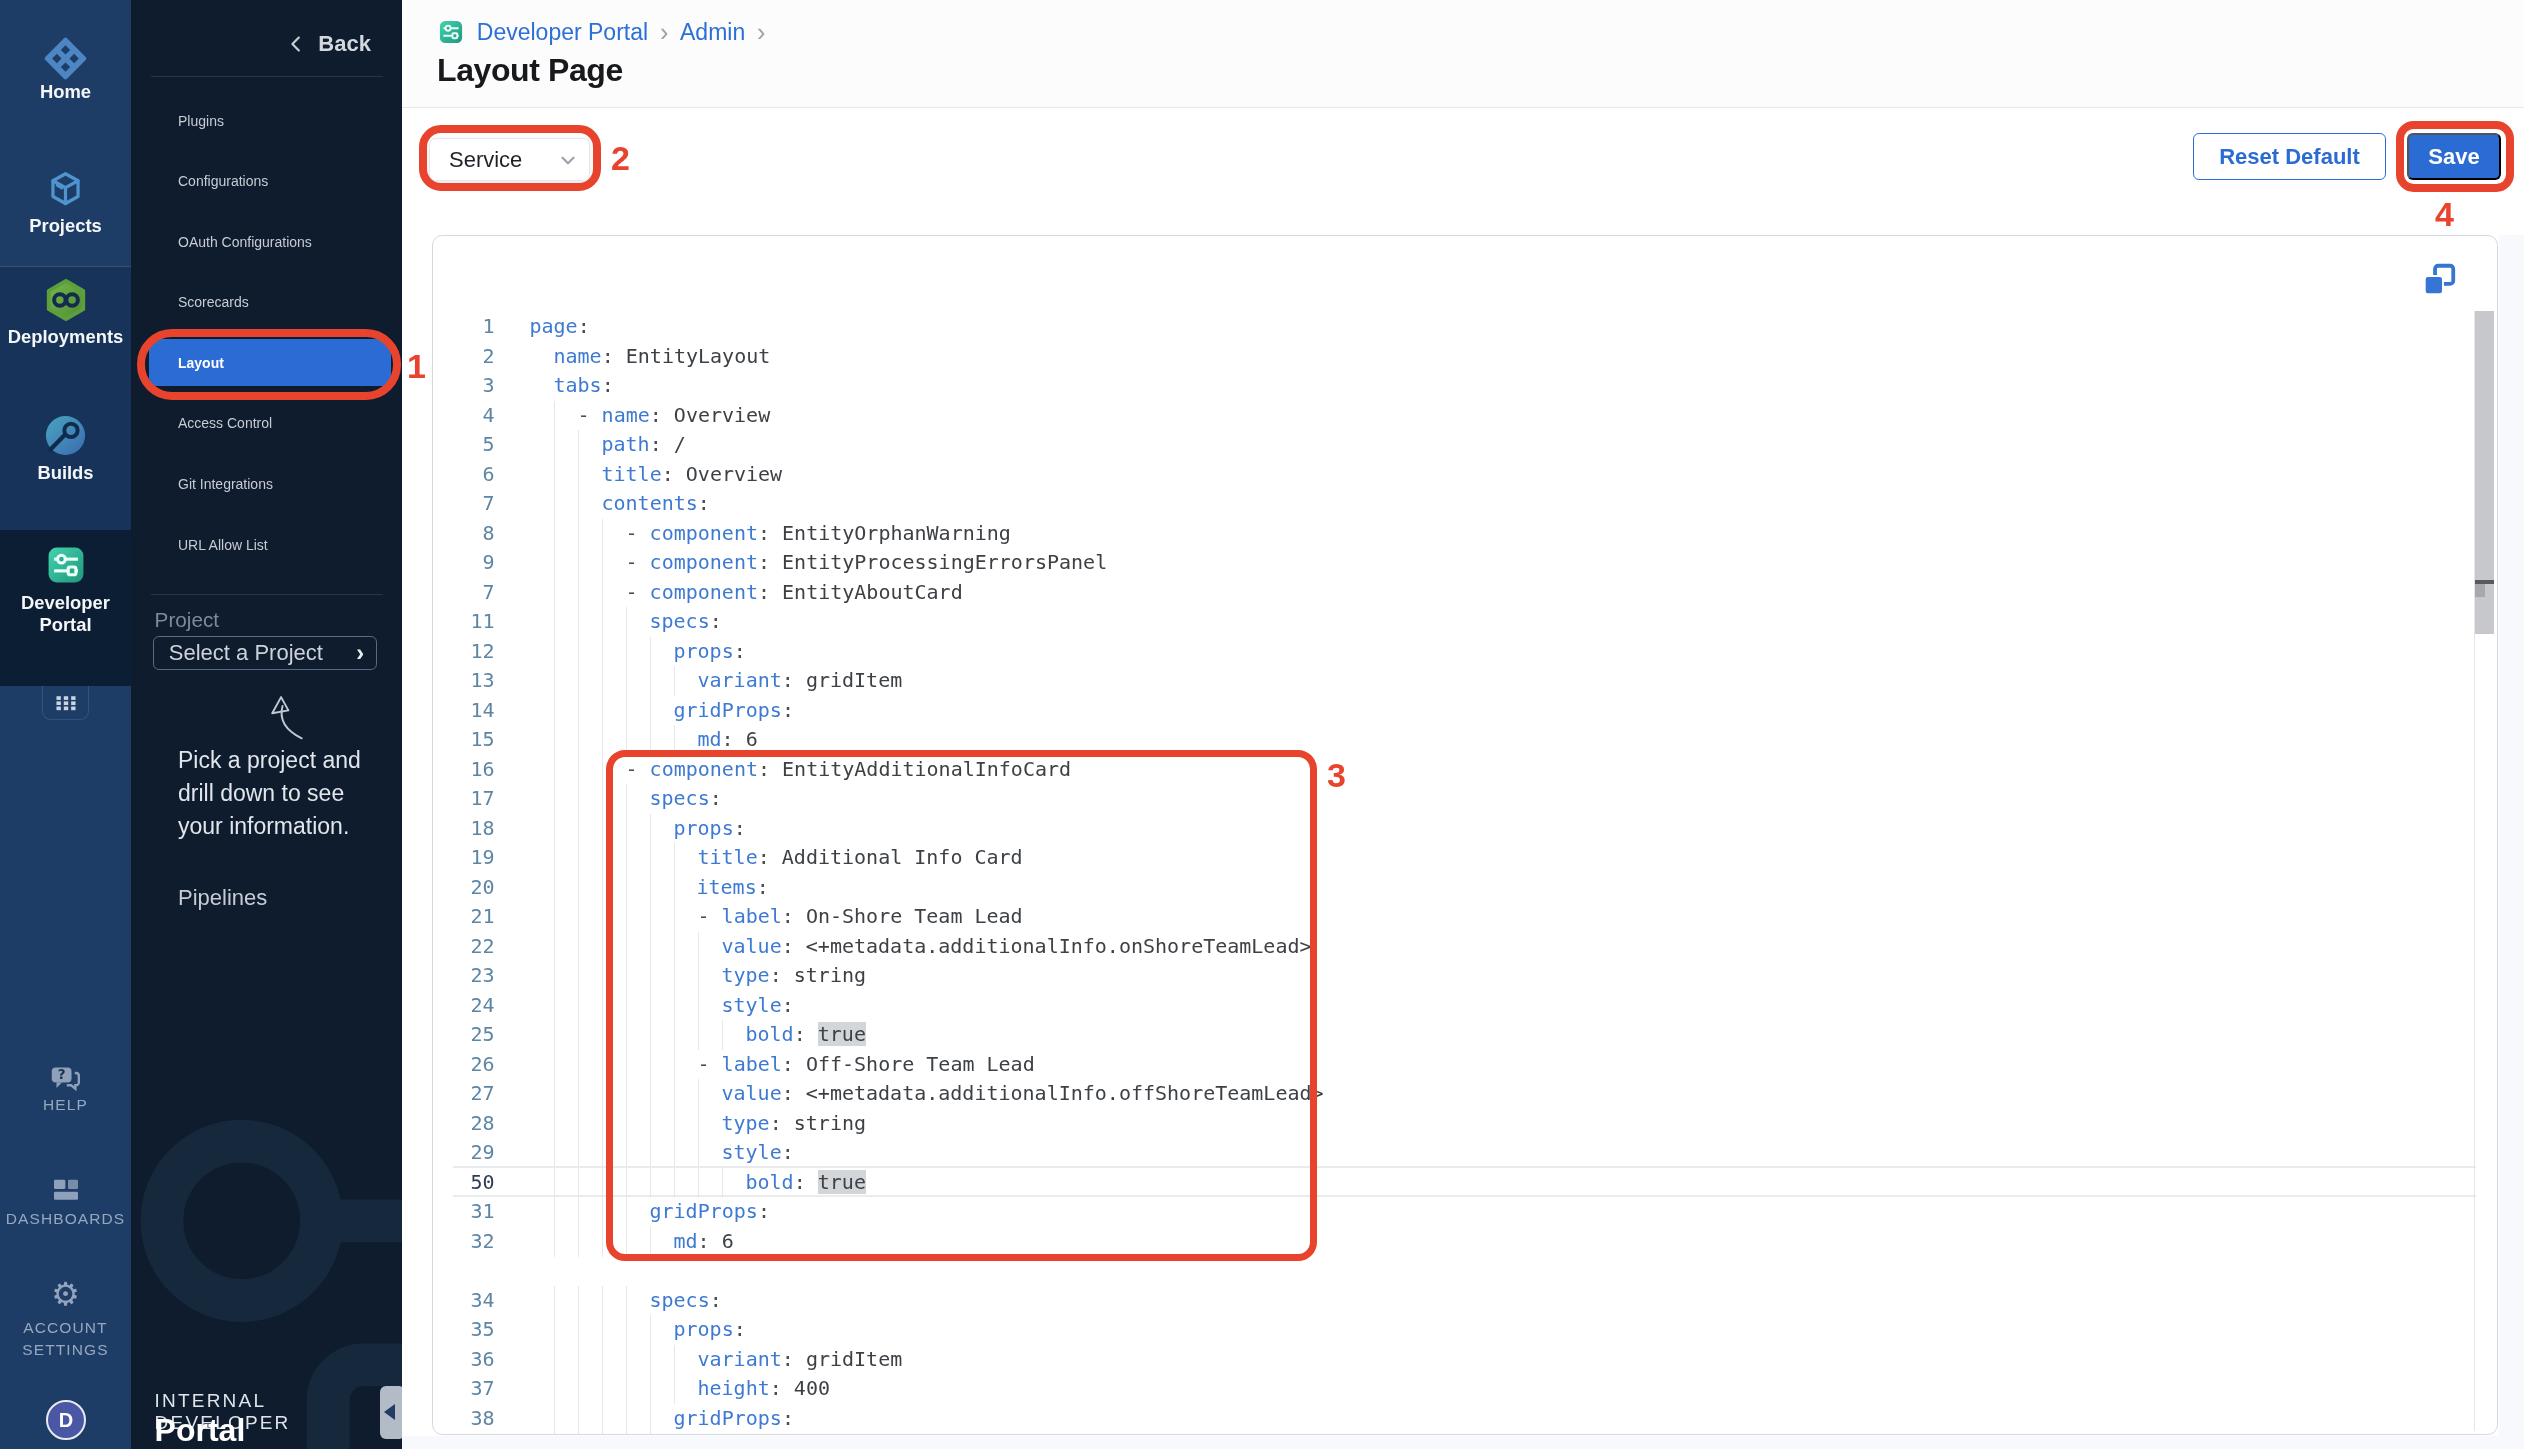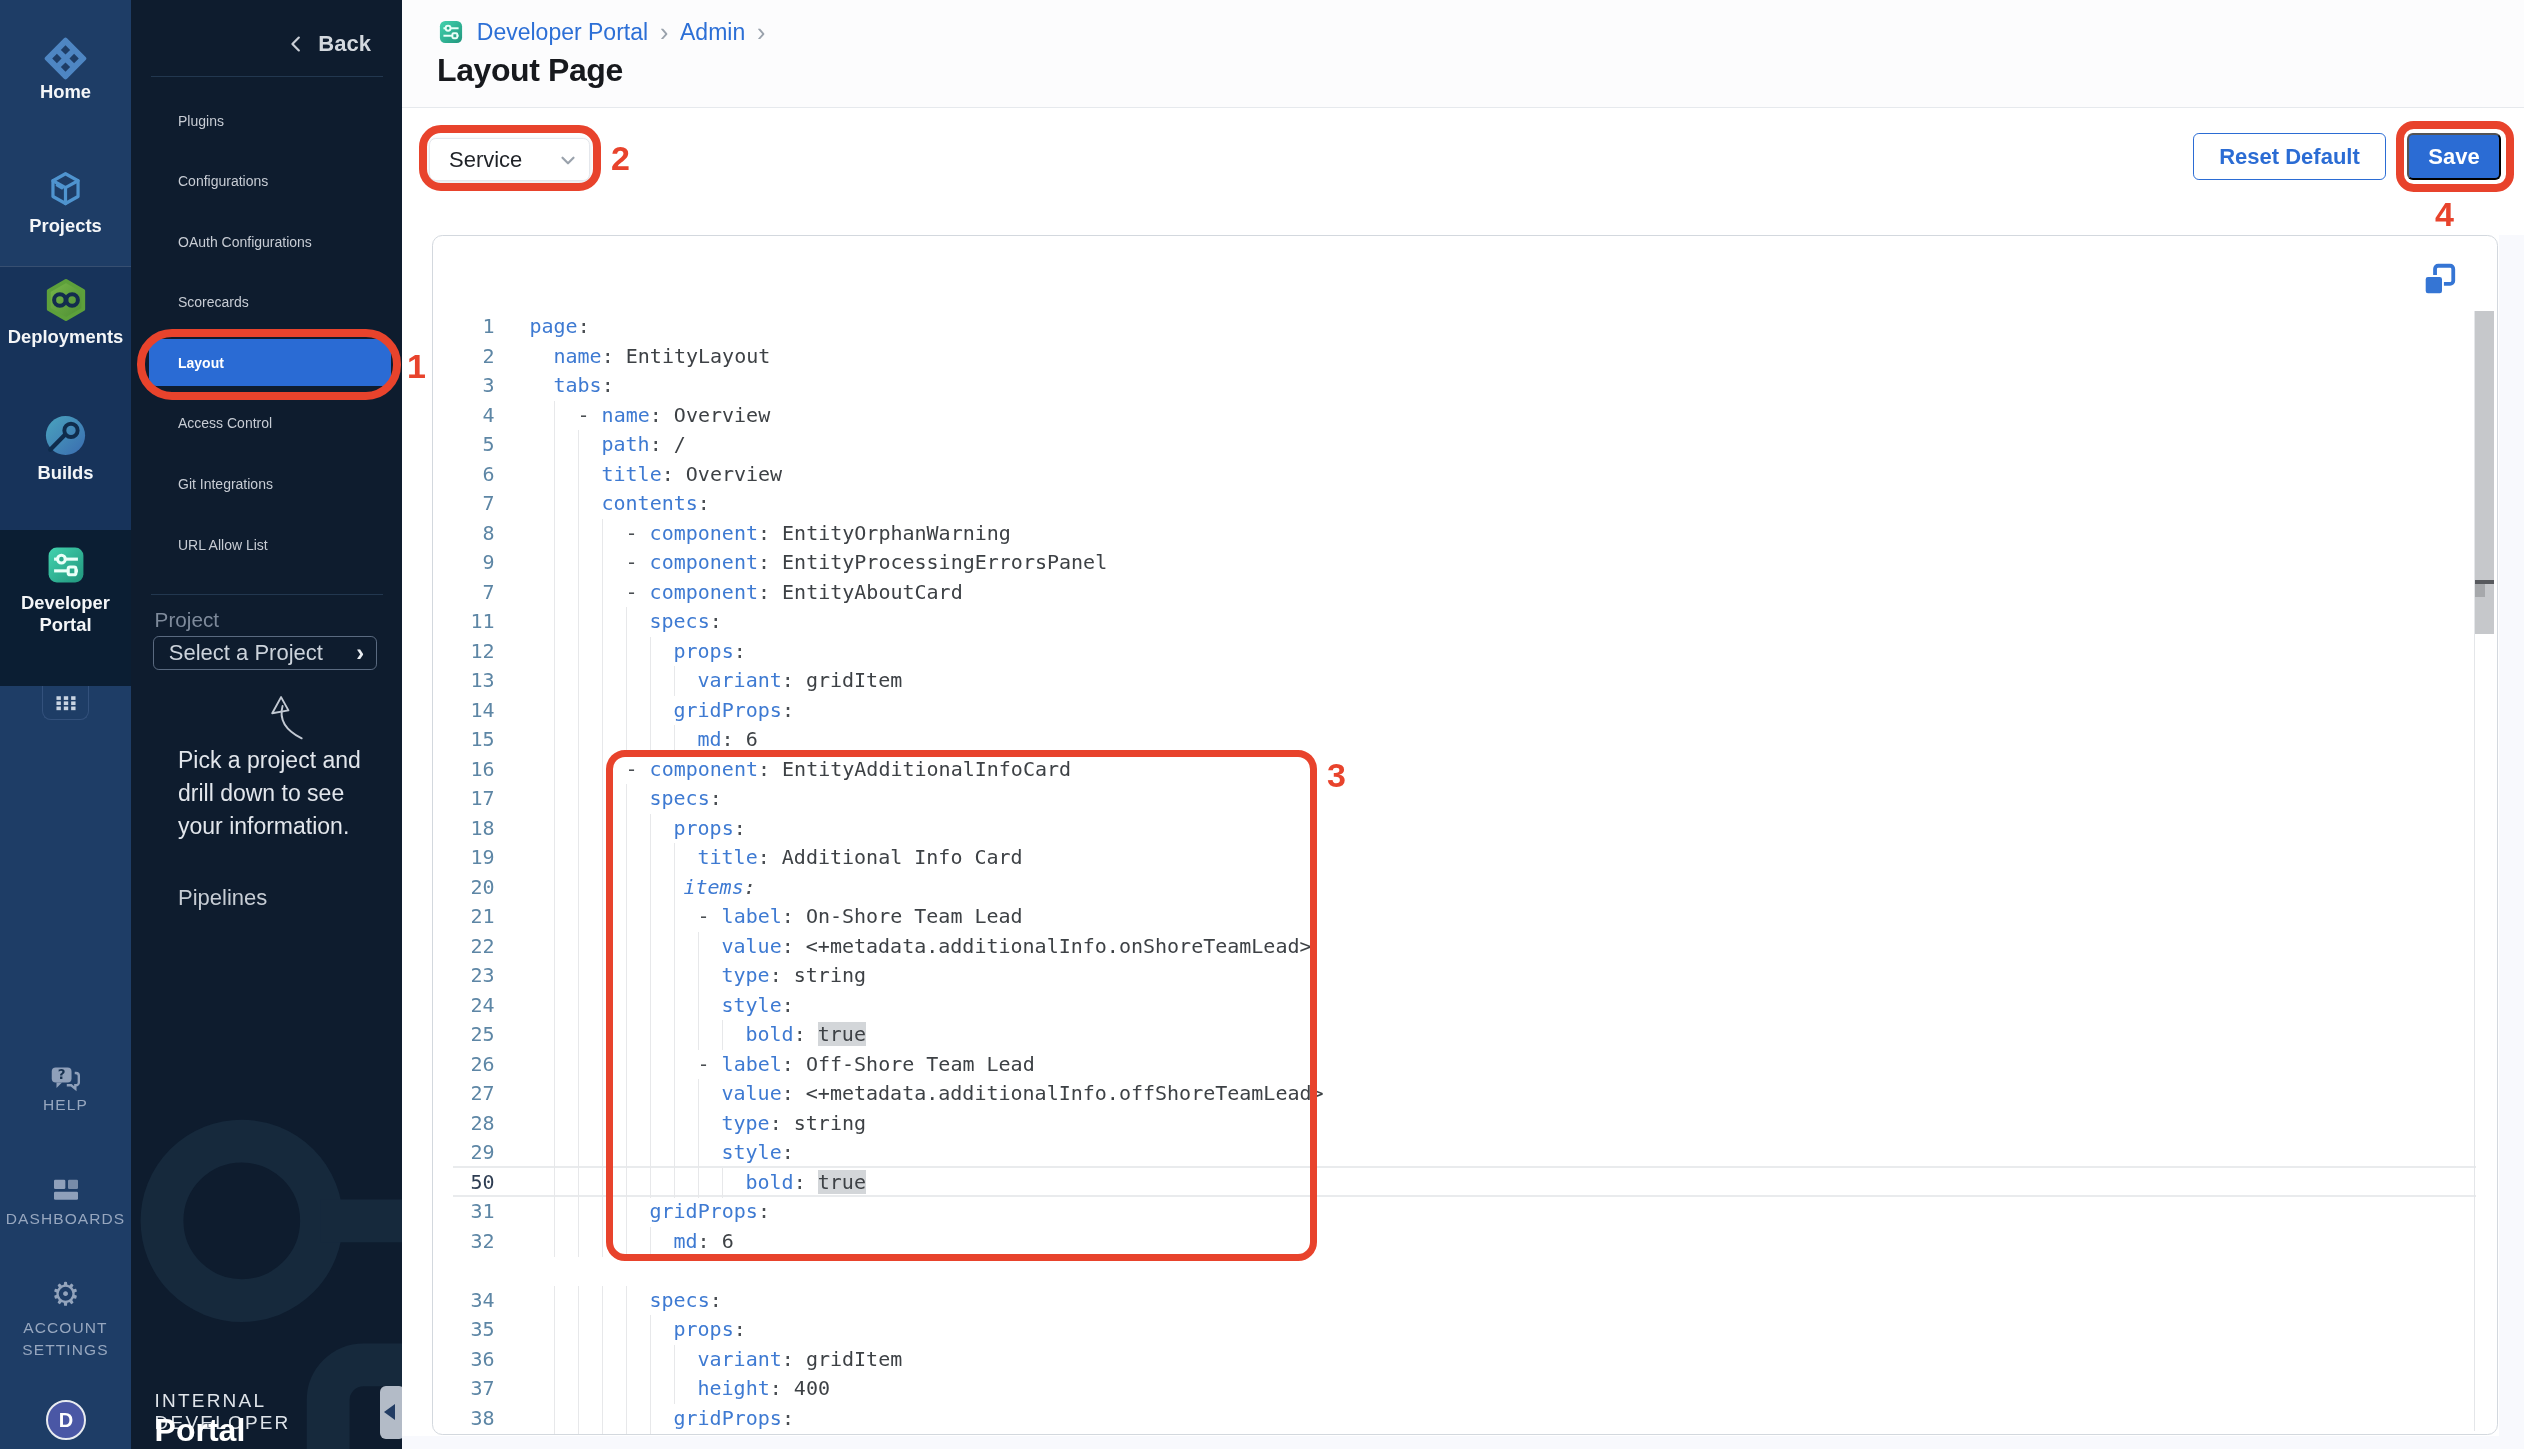--- a/index.html
+++ b/index.html
@@ -456,21 +456,21 @@
           <span class="ct" style="left: 265px;"><span class="k">title</span><span class="p">:</span><span class="p"> </span><span class="v">Additional Info Card</span></span>
         </div>
         <div class="cl" style="top: 637px;">
           <span class="ln">20</span>
           <i class="g" style="left: 121px;"></i>
           <i class="g" style="left: 145px;"></i>
           <i class="g" style="left: 169px;"></i>
           <i class="g" style="left: 193px;"></i>
           <i class="g" style="left: 217px;"></i>
           <i class="g" style="left: 241px;"></i>
-          <span class="ct" style="left: 251px; font-style: italic;"><span class="k">items</span><span class="p">:</span></span>
+          <span class="ct" style="left: 264px;"><span class="k">items</span><span class="p">:</span></span>
         </div>
         <div class="cl" style="top: 666px;">
           <span class="ln">21</span>
           <i class="g" style="left: 121px;"></i>
           <i class="g" style="left: 145px;"></i>
           <i class="g" style="left: 169px;"></i>
           <i class="g" style="left: 193px;"></i>
           <i class="g" style="left: 217px;"></i>
           <i class="g" style="left: 241px;"></i>
           <span class="ct" style="left: 265px;"><span class="d">- </span><span class="k">label</span><span class="p">:</span><span class="p"> </span><span class="v">On-Shore Team Lead</span></span>

